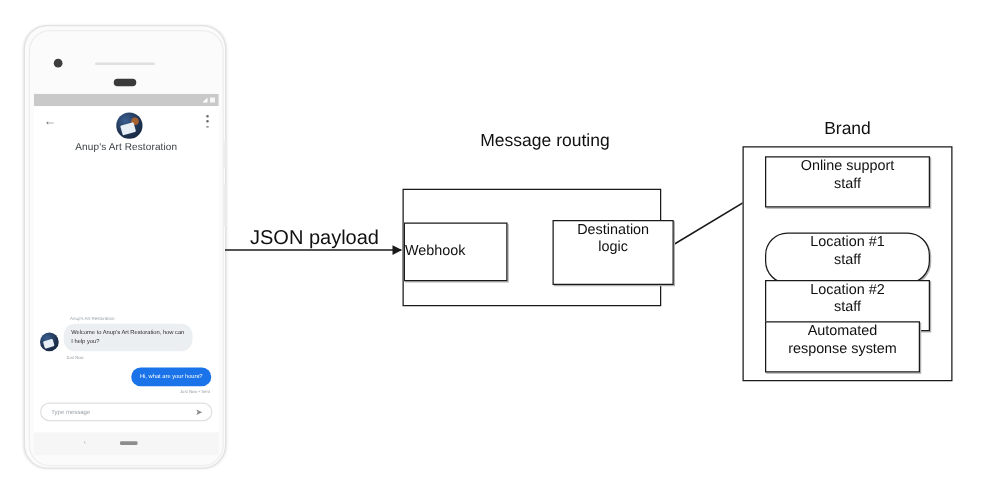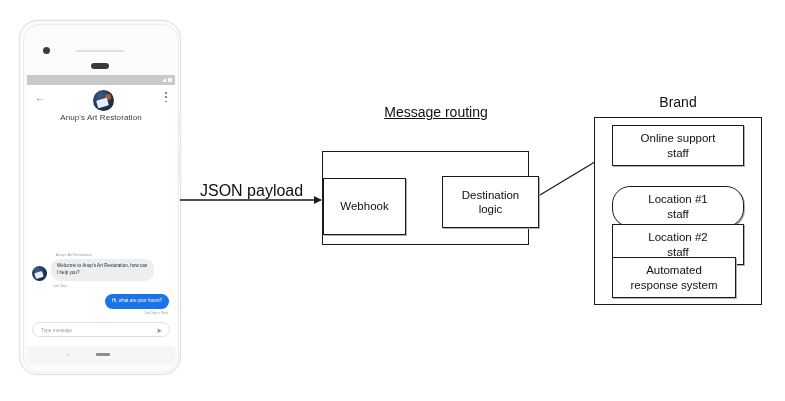--- a/index.html
+++ b/index.html
@@ -316,21 +316,20 @@
     background: #ffffff;
   }
   .outer-box {
     border: 1.3px solid #1a1a1a;
   }
   .inner-box {
     border: 1.3px solid #1a1a1a;
     box-shadow: 1px 1px 0 0 #b0b0b0;
     display: flex;
     align-items: center;
-    justify-content: center;
     text-align: center;
     font-size: 11.5px;
     color: #101010;
     line-height: 1.25;
   }
   .diagram-title {
     position: absolute;
     text-align: center;
     font-size: 14px;
     color: #101010;
@@ -413,27 +412,27 @@
 
     <line x1="180" y1="200" x2="321" y2="200" stroke="#1a1a1a" stroke-width="1.3" marker-end="url(#arrowhead)"></line>
 
     <line x1="406" y1="201" x2="431" y2="201" stroke="#1a1a1a" stroke-width="1.3" marker-end="url(#arrowhead)"></line>
 
     <line x1="530" y1="201" x2="613" y2="151" stroke="#1a1a1a" stroke-width="1.3" marker-end="url(#arrowhead)"></line>
   </svg>
 
   <div class="edge-label" style="left:200px; top:182px;">JSON payload</div>
 
-  <div class="diagram-title" style="left:336px; top:104px; width:200px;text-decoration:underline;">
+  <div class="diagram-title" style="left:336px; top:104px; width:200px;">
     <div>Message routing</div>
   </div>
 
   <div class="box outer-box" style="left:322px; top:151px; width:207px; height:94px;"></div>
 
-  <div class="box inner-box" style="left:323px; top:178px; width:83px; height:57px;">
+  <div class="box inner-box" style="left:323px; top:178px; width:83px; height:47px;">
     <span>Webhook</span>
   </div>
 
   <div class="box inner-box" style="left:431px; top:176px; width:97px; height:52px; flex-direction:column;margin-left:11px;">
     <span>Destination</span>
     <span>logic</span>
   </div>
 
   <div class="diagram-title" style="left:594px; top:94px; width:168px;">Brand</div>
 

